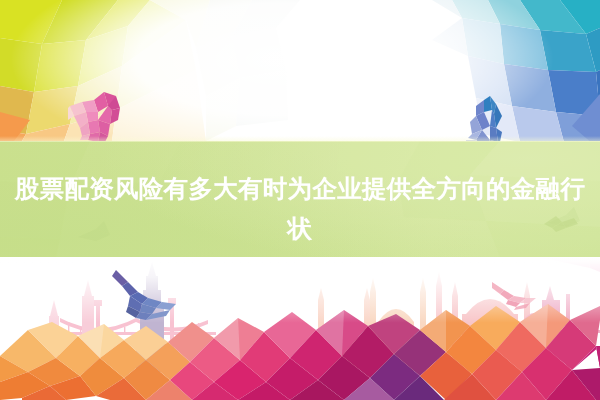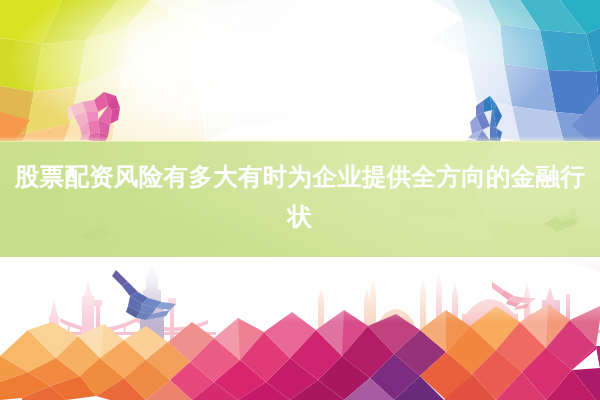--- a/index.html
+++ b/index.html
@@ -46,21 +46,21 @@
       radial-gradient(130% 180% at 88% 15%, rgba(222,236,176,0.95) 0%, rgba(205,227,150,0) 55%),
       radial-gradient(120% 160% at 8% 85%, rgba(198,223,140,0.85) 0%, rgba(203,226,148,0) 60%),
       linear-gradient(100deg, #cbe08f 0%, #cde294 42%, #d3e69d 72%, #cfe59b 100%);
   }
   #title-band .band-poly { position: absolute; inset: 0; opacity: 0.5; }
   #title-band .band-poly svg { width: 600px; height: 116px; display: block; }
 
   .band-text-wrap {
     position: absolute;
     left: 8px;
-    top: 0;
+    top: 12px;
     width: 584px;
     height: 112px;
     display: flex;
     align-items: center;
   }
   #page-title {
     margin: 0;
     width: 584px;
     text-align: center;
     color: #ffffff;

